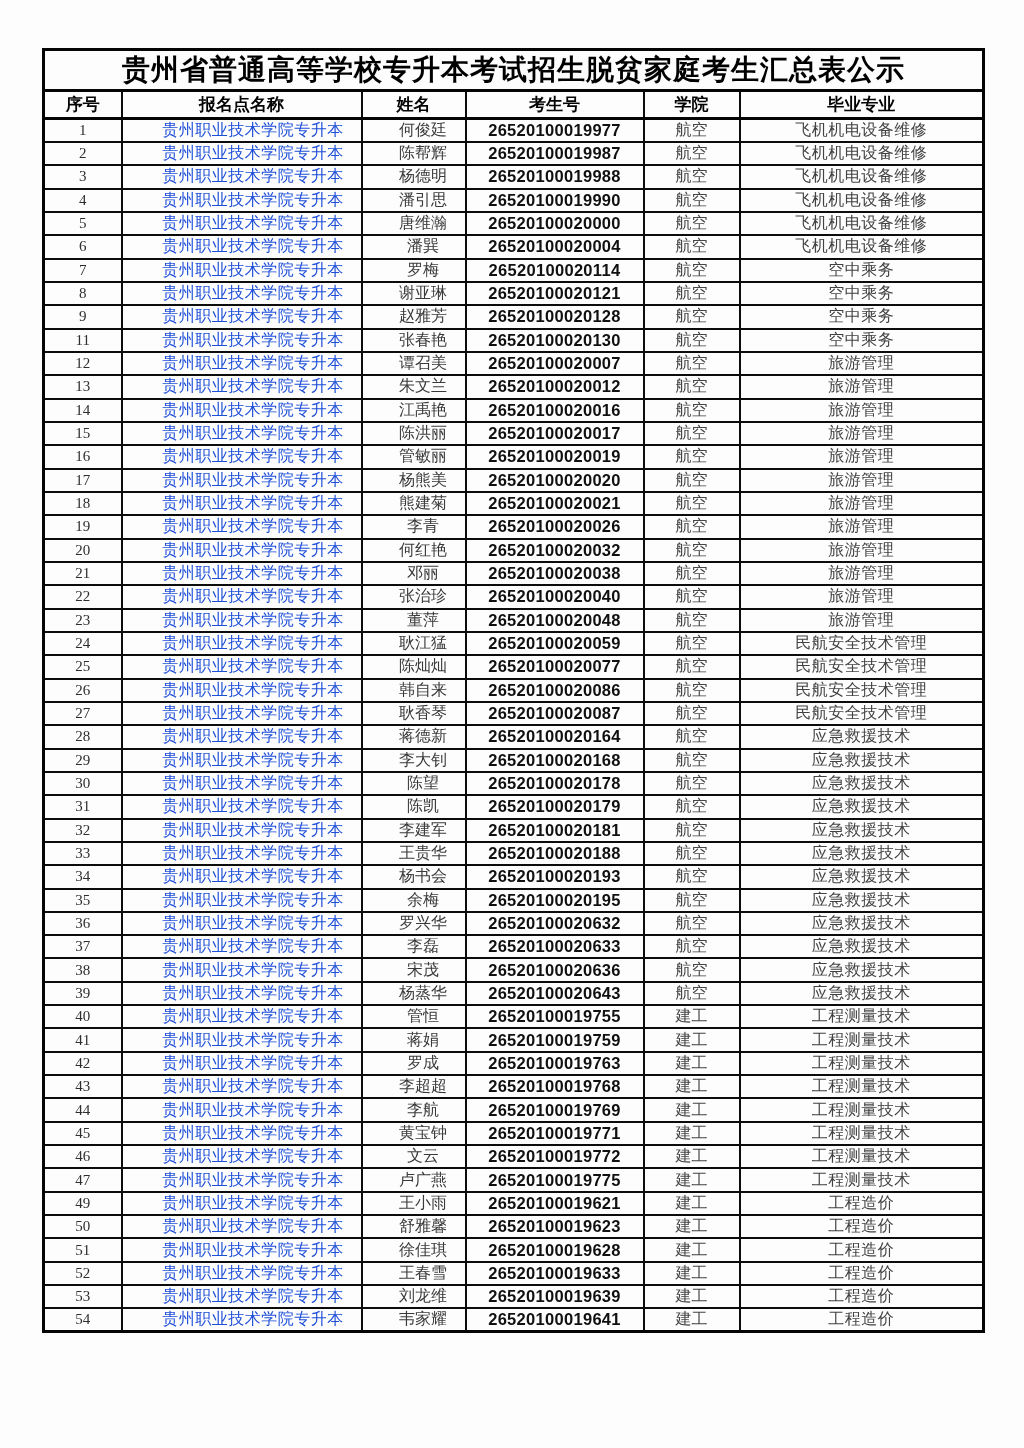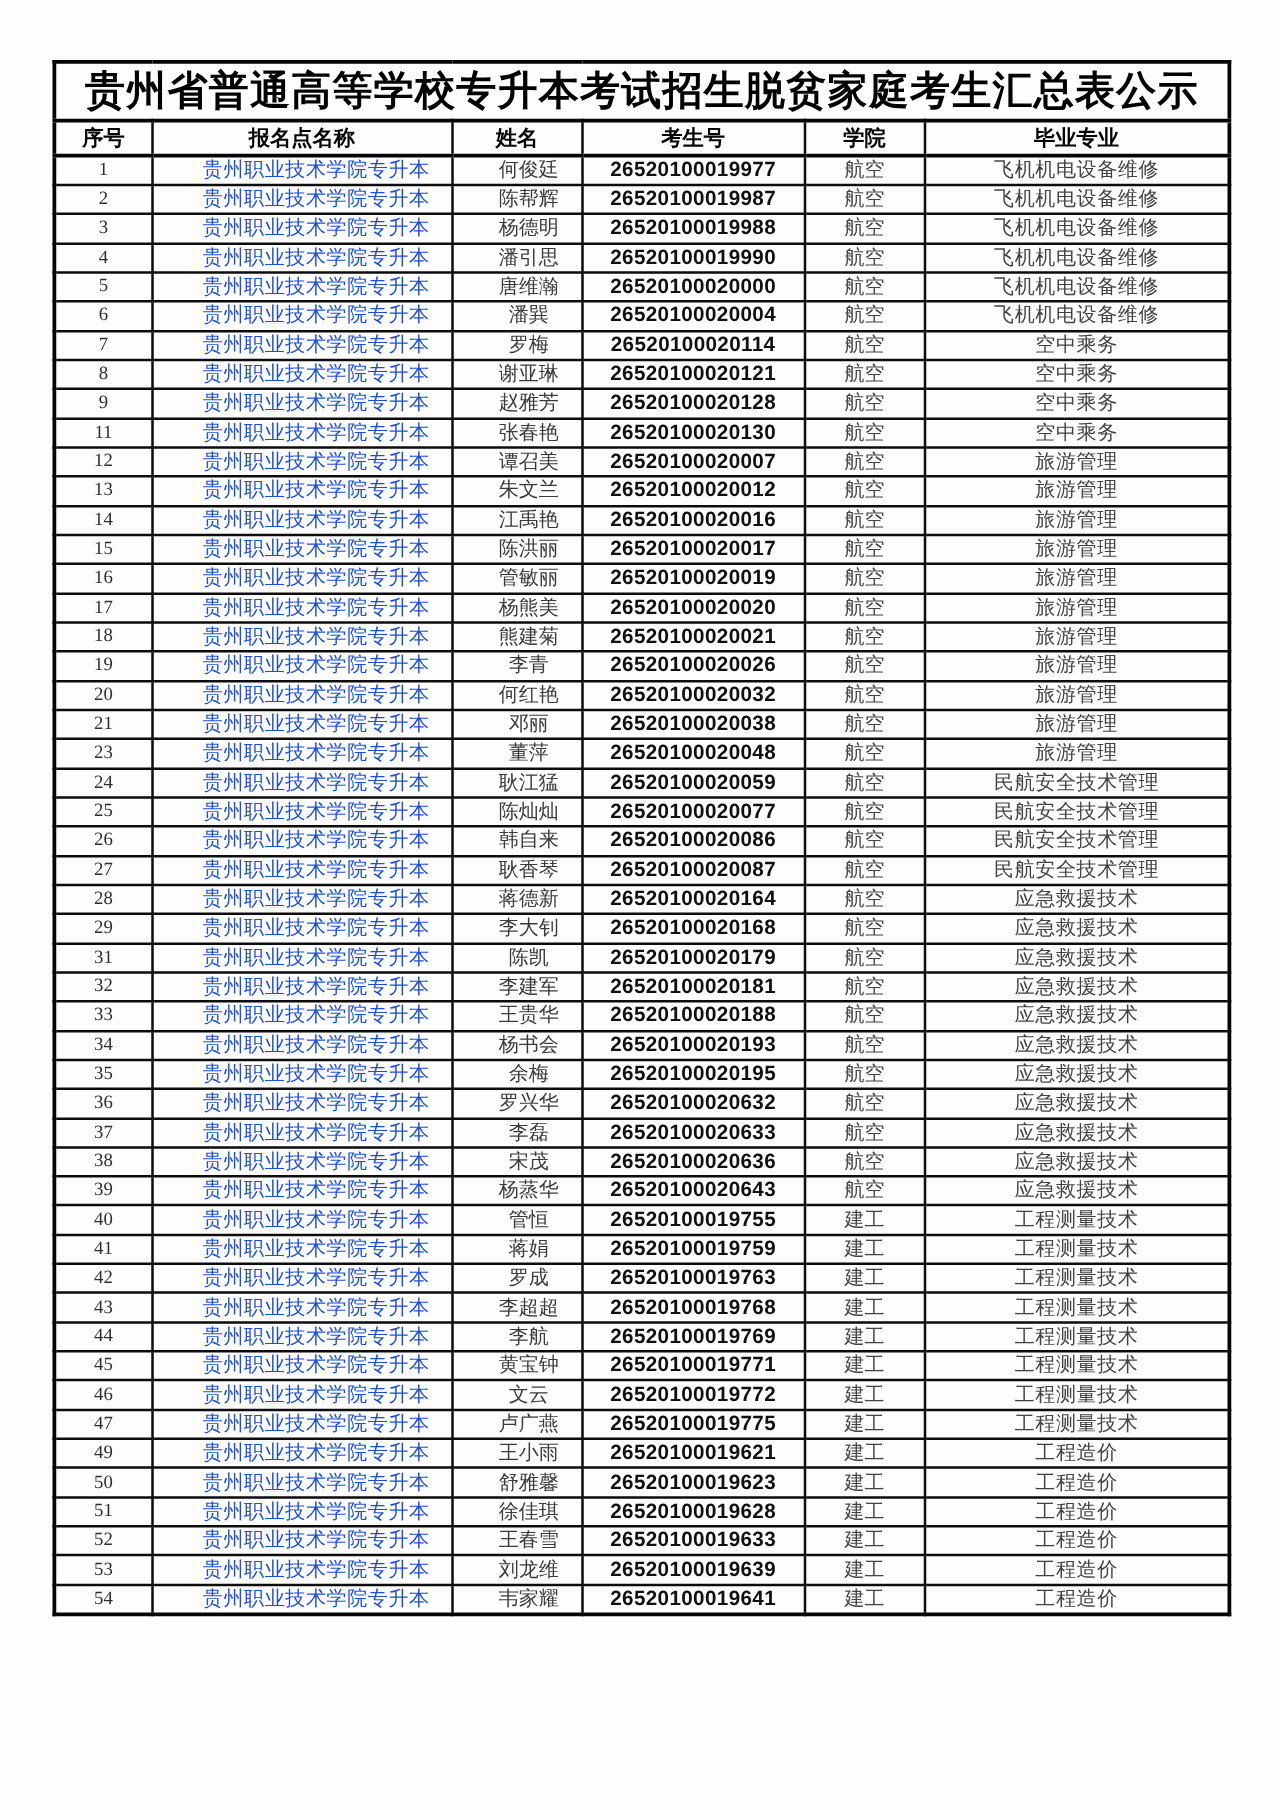--- a/index.html
+++ b/index.html
@@ -34,21 +34,21 @@
   th, td {
     border: 2px solid #0c0c0c;
     text-align: center;
     vertical-align: middle;
     padding: 0;
     overflow: hidden;
     white-space: nowrap;
   }
   .title-cell {
     height: 30px;
-    font-size: 32px;
+    font-size: 28px;
     font-weight: bold;
     color: #000000;
     letter-spacing: 1px;
     border-bottom: 3px solid #050505;
   }
   thead th.col-header {
     height: 25px;
     font-size: 17px;
     font-weight: bold;
     color: #040404;
@@ -271,20 +271,28 @@
         </tr>
         <tr>
           <td class="seq-cell">21</td>
           <td class="site-cell">贵州职业技术学院专升本</td>
           <td class="name-cell">邓丽</td>
           <td class="id-cell">26520100020038</td>
           <td class="college-cell">航空</td>
           <td class="major-cell">旅游管理</td>
         </tr>
         <tr>
+          <td class="seq-cell">22</td>
+          <td class="site-cell">贵州职业技术学院专升本</td>
+          <td class="name-cell">张治珍</td>
+          <td class="id-cell">26520100020040</td>
+          <td class="college-cell">航空</td>
+          <td class="major-cell">旅游管理</td>
+        </tr>
+        <tr>
           <td class="seq-cell">23</td>
           <td class="site-cell">贵州职业技术学院专升本</td>
           <td class="name-cell">董萍</td>
           <td class="id-cell">26520100020048</td>
           <td class="college-cell">航空</td>
           <td class="major-cell">旅游管理</td>
         </tr>
         <tr>
           <td class="seq-cell">24</td>
           <td class="site-cell">贵州职业技术学院专升本</td>
@@ -323,20 +331,28 @@
           <td class="name-cell">蒋德新</td>
           <td class="id-cell">26520100020164</td>
           <td class="college-cell">航空</td>
           <td class="major-cell">应急救援技术</td>
         </tr>
         <tr>
           <td class="seq-cell">29</td>
           <td class="site-cell">贵州职业技术学院专升本</td>
           <td class="name-cell">李大钊</td>
           <td class="id-cell">26520100020168</td>
+          <td class="college-cell">航空</td>
+          <td class="major-cell">应急救援技术</td>
+        </tr>
+        <tr>
+          <td class="seq-cell">30</td>
+          <td class="site-cell">贵州职业技术学院专升本</td>
+          <td class="name-cell">陈望</td>
+          <td class="id-cell">26520100020178</td>
           <td class="college-cell">航空</td>
           <td class="major-cell">应急救援技术</td>
         </tr>
         <tr>
           <td class="seq-cell">31</td>
           <td class="site-cell">贵州职业技术学院专升本</td>
           <td class="name-cell">陈凯</td>
           <td class="id-cell">26520100020179</td>
           <td class="college-cell">航空</td>
           <td class="major-cell">应急救援技术</td>

